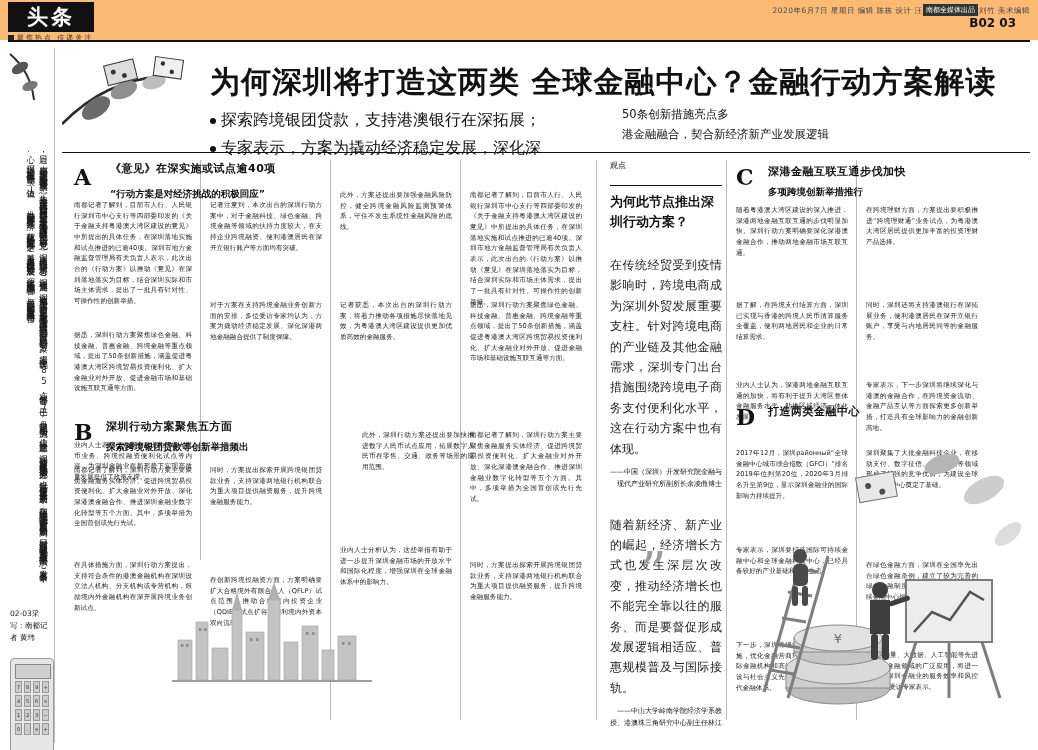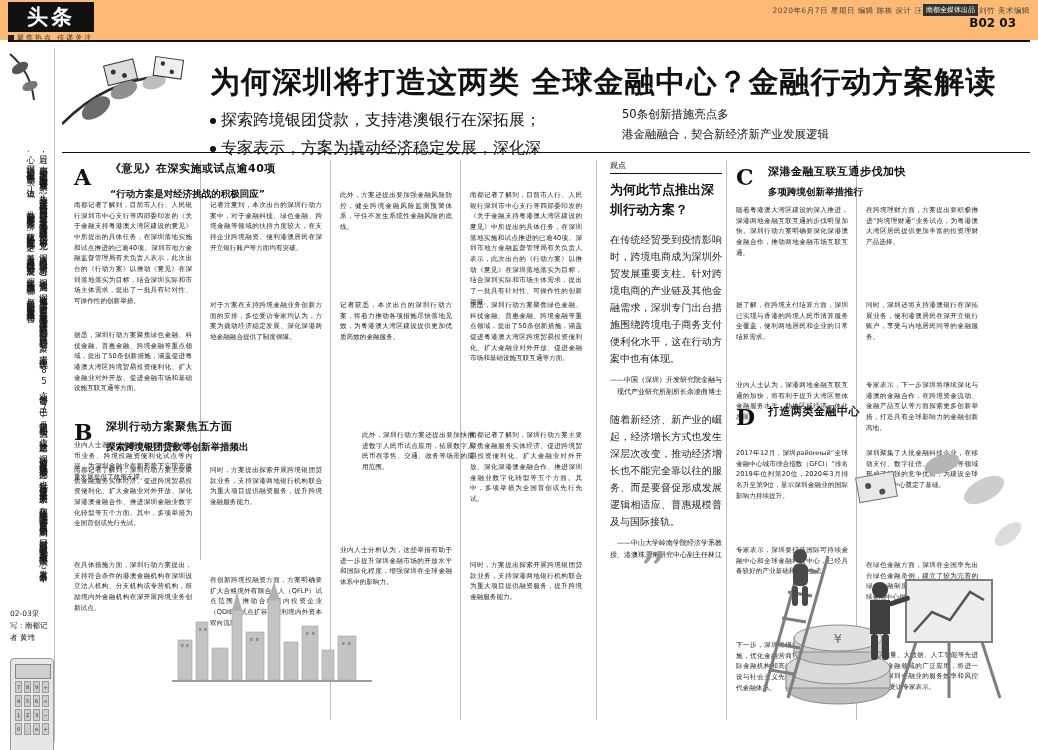--- a/index.html
+++ b/index.html
@@ -42,23 +42,23 @@
   
   .col{position:absolute;font-size:6.6px;line-height:1.62;color:#1c1c1c;text-align:justify;}
   .colrule{position:absolute;width:1px;background:#bbb;}
   .secmark{font-size:22px;font-weight:bold;color:#111;font-family:"DejaVu Serif","Liberation Serif",serif;}
 
   .sec-title{font-size:11px;font-weight:bold;color:#111;line-height:1.6;letter-spacing:.5px;}
   .sec-title-sm{font-size:9.5px;font-weight:bold;color:#111;line-height:1.6;}
 
   
   .opinion{position:absolute;left:610px;top:160px;width:112px;}
-  .op-label{font-size:8px;color:#111;border-bottom:1px solid #111;padding-bottom:2px;margin-bottom:6px;}
+  .op-label{font-size:8px;color:#111;border-bottom:1px solid #111;padding-bottom:14px;margin-bottom:6px;}
   .op-title{font-size:13px;font-weight:bold;line-height:1.5;color:#111;}
-  .op-body{font-size:10px;line-height:1.7;color:#1c1c1c;margin-top:12px;text-align:justify;}
+  .op-body{font-size:12px;line-height:1.7;color:#1c1c1c;margin-top:24px;text-align:justify;}
   .op-src{font-size:7px;line-height:1.7;color:#111;margin-top:8px;text-align:right;}
   .bigquote{position:absolute;left:640px;top:545px;font-size:52px;color:#9a9a9a;font-family:"DejaVu Serif","Liberation Serif",serif;line-height:1;}
   .city{position:absolute;left:172px;top:570px;width:200px;height:168px;}
 
   .botart{position:absolute;left:730px;top:430px;width:300px;height:305px;}
 </style>
 </head>
 <body>
 
 <div id="page">

